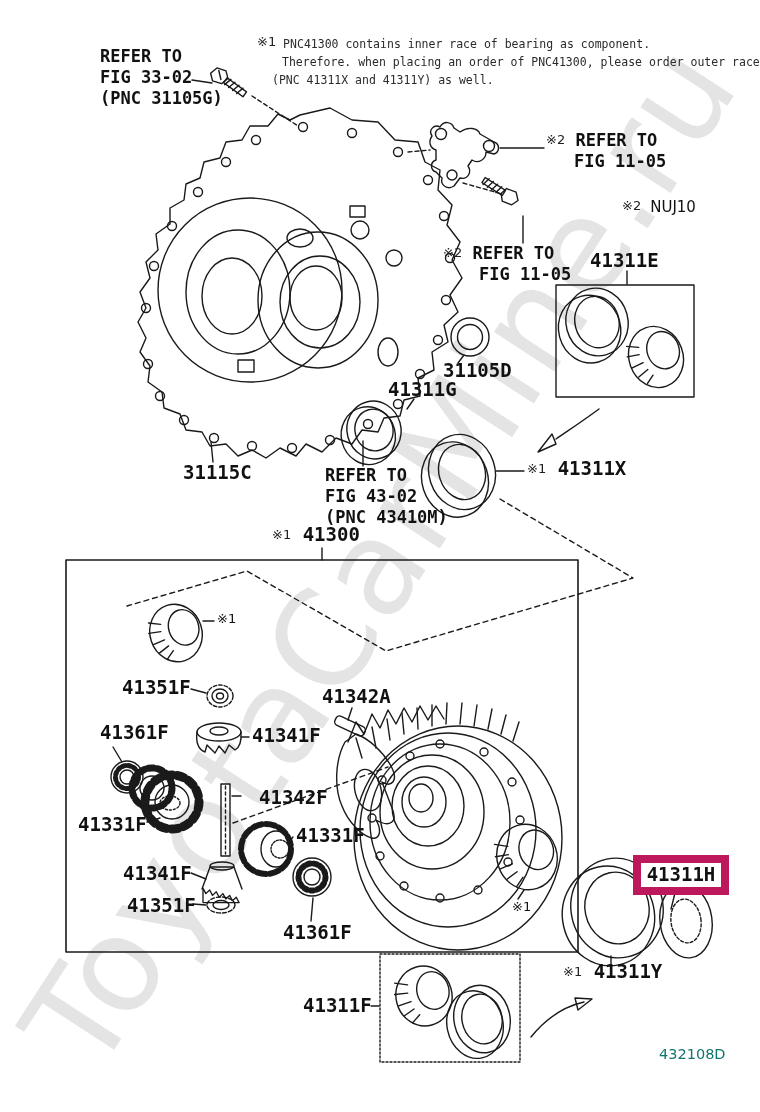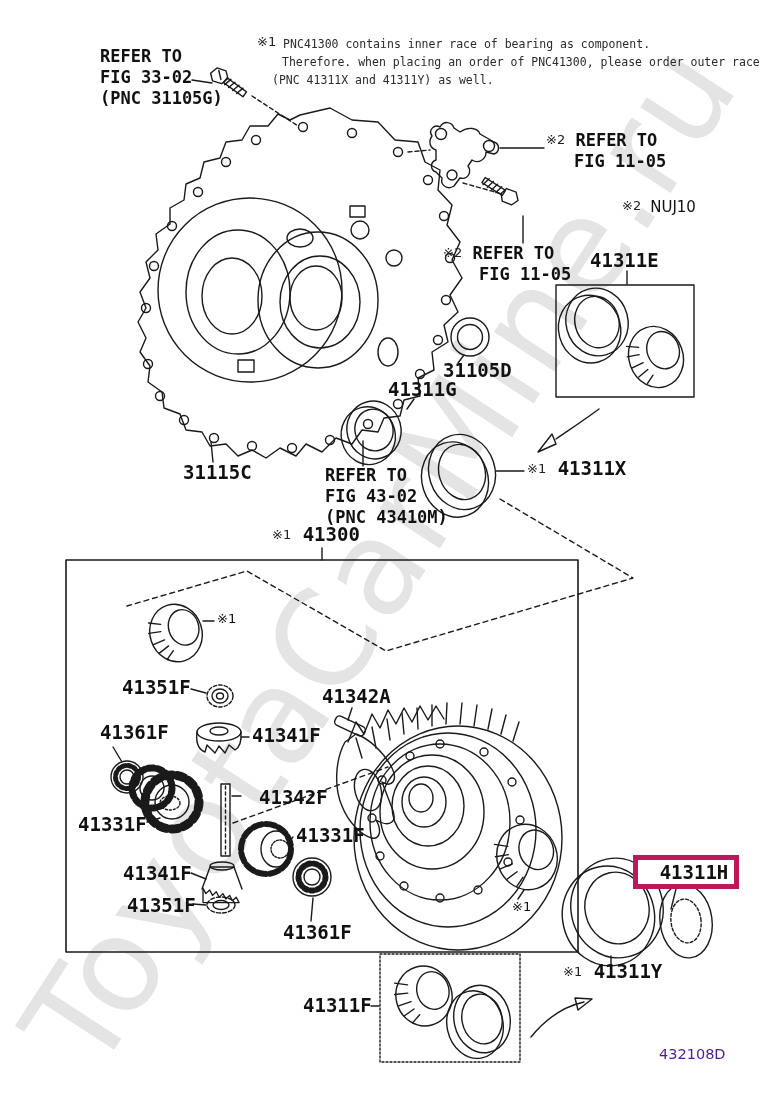--- a/index.html
+++ b/index.html
@@ -11,25 +11,25 @@
   svg.art{position:absolute;left:0;top:0;z-index:2;}
   .lbl{position:absolute;z-index:3;font-family:"DejaVu Sans Mono", monospace;font-weight:bold;
        font-size:19px;color:#111;white-space:nowrap;line-height:1.05;}
   .ref{font-size:17px;line-height:21px;}
   .marker{font-family:"DejaVu Sans", sans-serif;font-weight:normal;font-size:13px;color:#222;
           vertical-align:2px;}
   .note{position:absolute;z-index:3;font-family:"DejaVu Sans Mono", monospace;font-size:11.5px;
         color:#2b2b2b;white-space:nowrap;line-height:18px;font-weight:normal;}
   .plain{font-family:"DejaVu Sans", sans-serif;font-weight:normal;text-align:right;}
   .hlbox{position:absolute;z-index:4;left:633px;top:855px;width:80px;height:24px;
-         border:5px solid #be185d;background:#fff;display:flex;align-items:center;
+         border:8px solid #be185d;background:#fff;display:flex;align-items:flex-start;
          justify-content:center;font-family:"DejaVu Sans Mono",monospace;font-weight:bold;
-         font-size:19px;color:#111;padding-left:16px;}
+         font-size:19px;color:#111;}
   .code{position:absolute;z-index:3;left:659px;top:1046px;font-family:"DejaVu Sans",sans-serif;
-        font-size:14.5px;color:#4c1d95;}
+        font-size:14.5px;color:#0f766e;}
 </style>
 </head>
 <body>
 
 <div id="stage">
 
   <div class="wm">ToyotaCarMine.ru</div>
 
   <svg class="art" width="760" height="1112" viewBox="0 0 760 1112" fill="none" stroke="#1a1a1a" stroke-width="1.4" stroke-linejoin="round" stroke-linecap="round">
 

